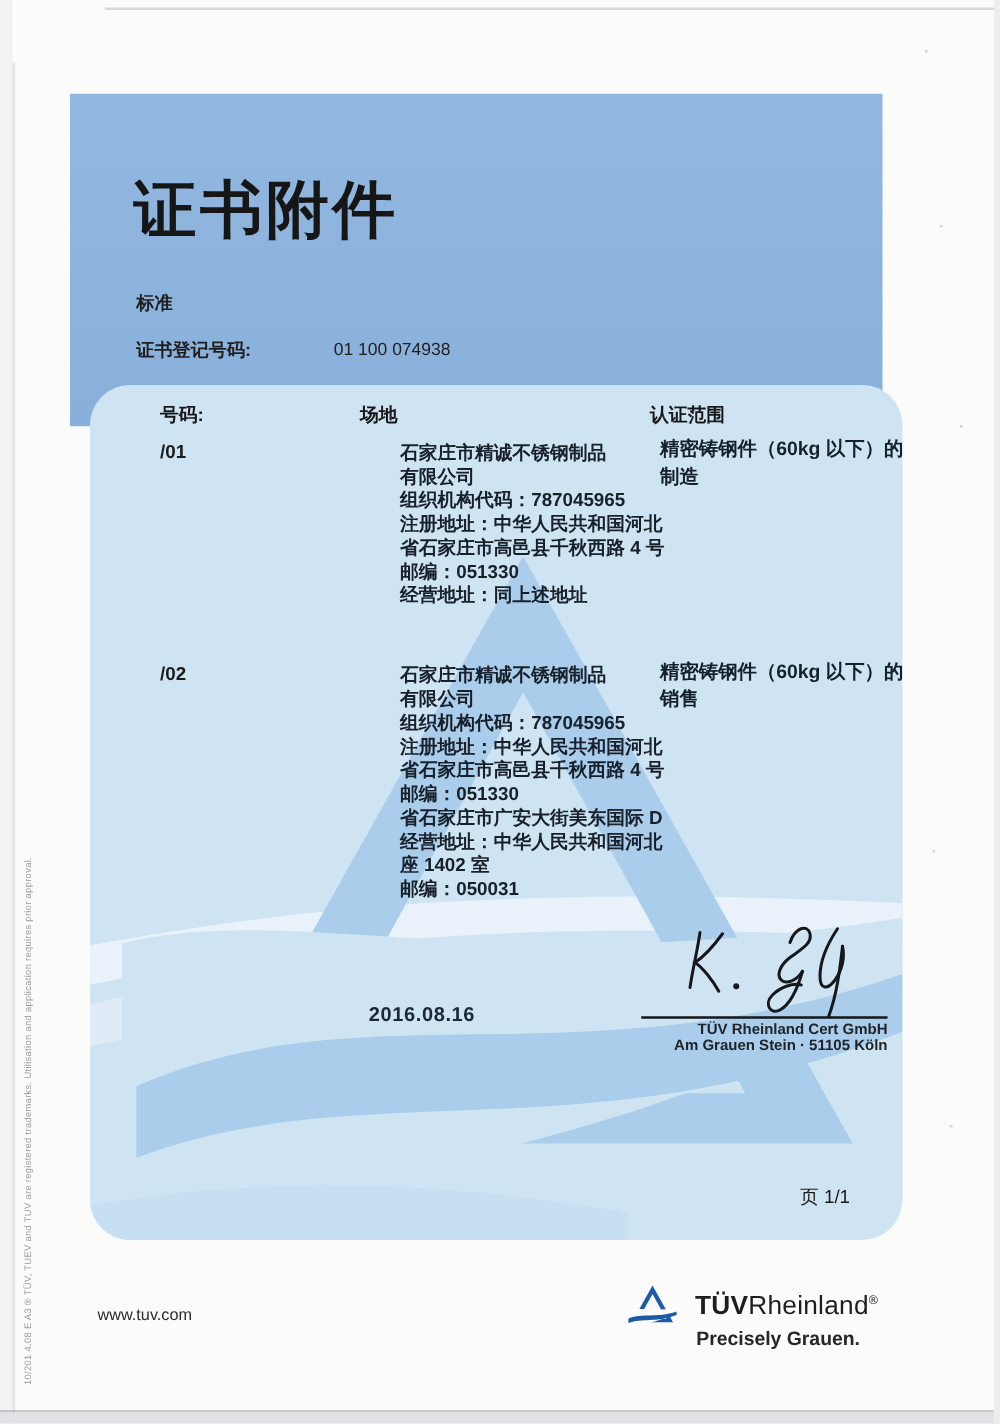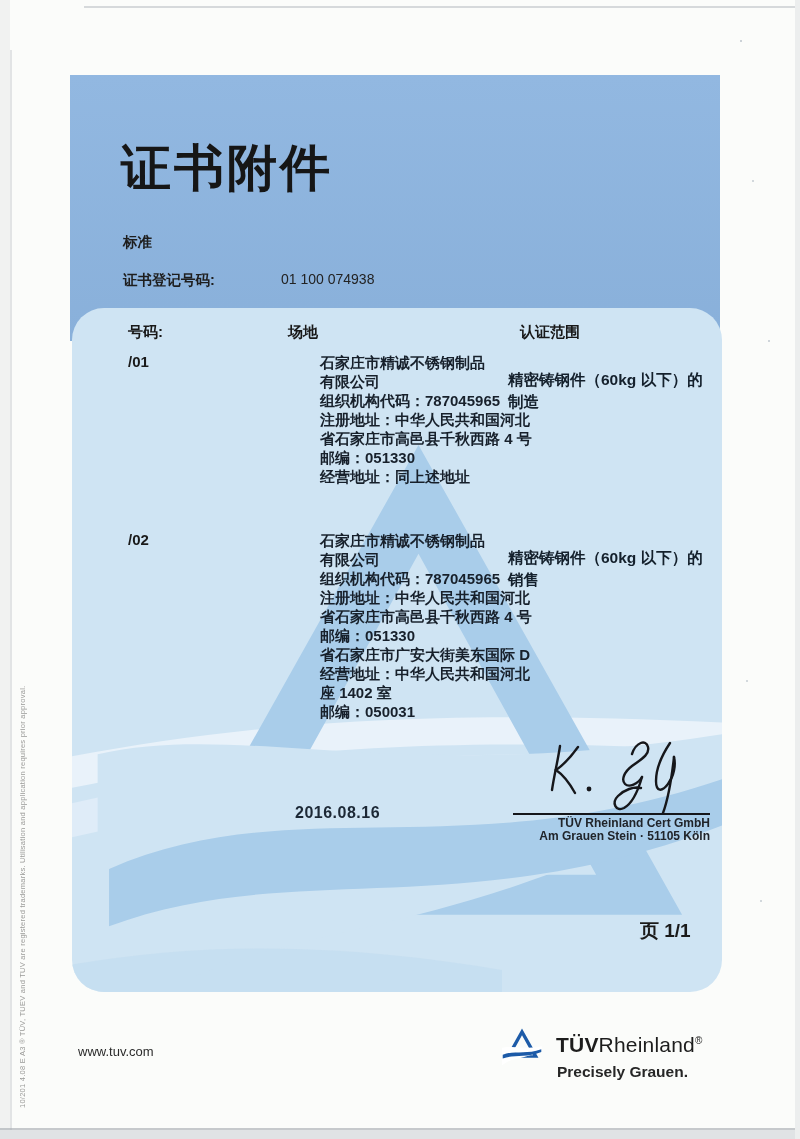--- a/index.html
+++ b/index.html
@@ -21,21 +21,21 @@
     box-shadow:12px 140px 0 #d2d8dc,-320px 560px 0 #d5dbdf,28px 300px 0 #cfd5da,
     -60px 420px 0 #d8dee2,6px 640px 0 #d3d9dd,-180px 760px 0 #d6dce0,
     20px 860px 0 #d2d8dc,-420px 100px 0 #dde2e6,-100px 950px 0 #d5dbdf;}
   
   .sidebar-note{
     left:18px;top:1108px;transform:rotate(-90deg);transform-origin:0 0;
     font-size:7.5px;color:#9b9b99;letter-spacing:.25px;white-space:nowrap;
   }
   
   .header-block{
-    left:70px;top:75px;width:650px;height:266px;
+    left:56px;top:75px;width:650px;height:266px;
     background:linear-gradient(180deg,#92b8e1,#89b0da);
   }
   .cert-title{
     position:absolute;left:51px;top:60px;
     font-size:50px;font-weight:700;letter-spacing:3px;color:#161616;
   }
   .hlabel{position:absolute;font-size:14.5px;font-weight:700;color:#1e1e1e;}
   .hvalue-big{position:absolute;font-size:21px;font-weight:700;letter-spacing:.3px;color:#111;}
   .hvalue{position:absolute;font-size:14px;font-weight:400;color:#222;}
   
@@ -47,29 +47,29 @@
   .watermark-tri{--ring:#a9cdea;--cut:#cfe4f3;}
   .logo-footer{--ring:#1d5ba8;--cut:#ffffff;}
   .colhead{position:absolute;top:15px;font-size:15px;font-weight:700;color:#181818;}
   .col-number{left:56px;}
   .col-site{left:216px;}
   .col-scope{left:448px;}
   .trow{position:absolute;left:0;width:650px;}
   .row-number{position:absolute;left:56px;top:0;font-size:15px;font-weight:600;}
   .row-site{position:absolute;left:216px;top:0;width:215px;
     font-size:15px;font-weight:700;line-height:19px;color:#17202b;margin-left:32px;}
-  .row-scope{position:absolute;left:436px;top:-4px;width:195px;
-    font-size:15.5px;font-weight:700;line-height:22px;color:#14202c;margin-top:20px;}
+  .row-scope{position:absolute;left:456px;top:-4px;width:195px;
+    font-size:15.5px;font-weight:700;line-height:22px;color:#14202c;}
   .issue-date{position:absolute;left:223px;top:484px;font-size:16px;font-weight:600;
     letter-spacing:.5px;color:#1c2835;margin-top:12px;}
   .sig-svg{position:absolute;left:460px;top:424px;width:180px;height:85px;}
   .sig-line{position:absolute;left:441px;top:505px;width:197px;height:2px;background:#15161a;}
   .sig-org{position:absolute;left:431px;top:509px;width:207px;text-align:right;
     font-size:12px;font-weight:600;line-height:12.5px;color:#20242a;}
-  .page-indicator{position:absolute;left:568px;top:610px;font-size:19px;font-weight:700;}
+  .page-indicator{position:absolute;left:568px;top:640px;font-size:15px;font-weight:400;}
   
   .website{left:78px;top:1044px;font-size:13px;font-weight:500;color:#2b2b2b;}
   .footer-logo{left:502px;top:1025px;width:40px;height:44px;}
   .brand-line{left:556px;top:1033px;font-size:21px;color:#1d1d1d;letter-spacing:.2px;}
   .brand-tuv{font-weight:800;}
   .brand-rh{font-weight:400;}
   .brand-reg{font-size:10px;vertical-align:8px;font-weight:400;}
   .tagline{left:557px;top:1063px;font-size:15.5px;font-weight:600;color:#262626;}
 </style>
 </head>

